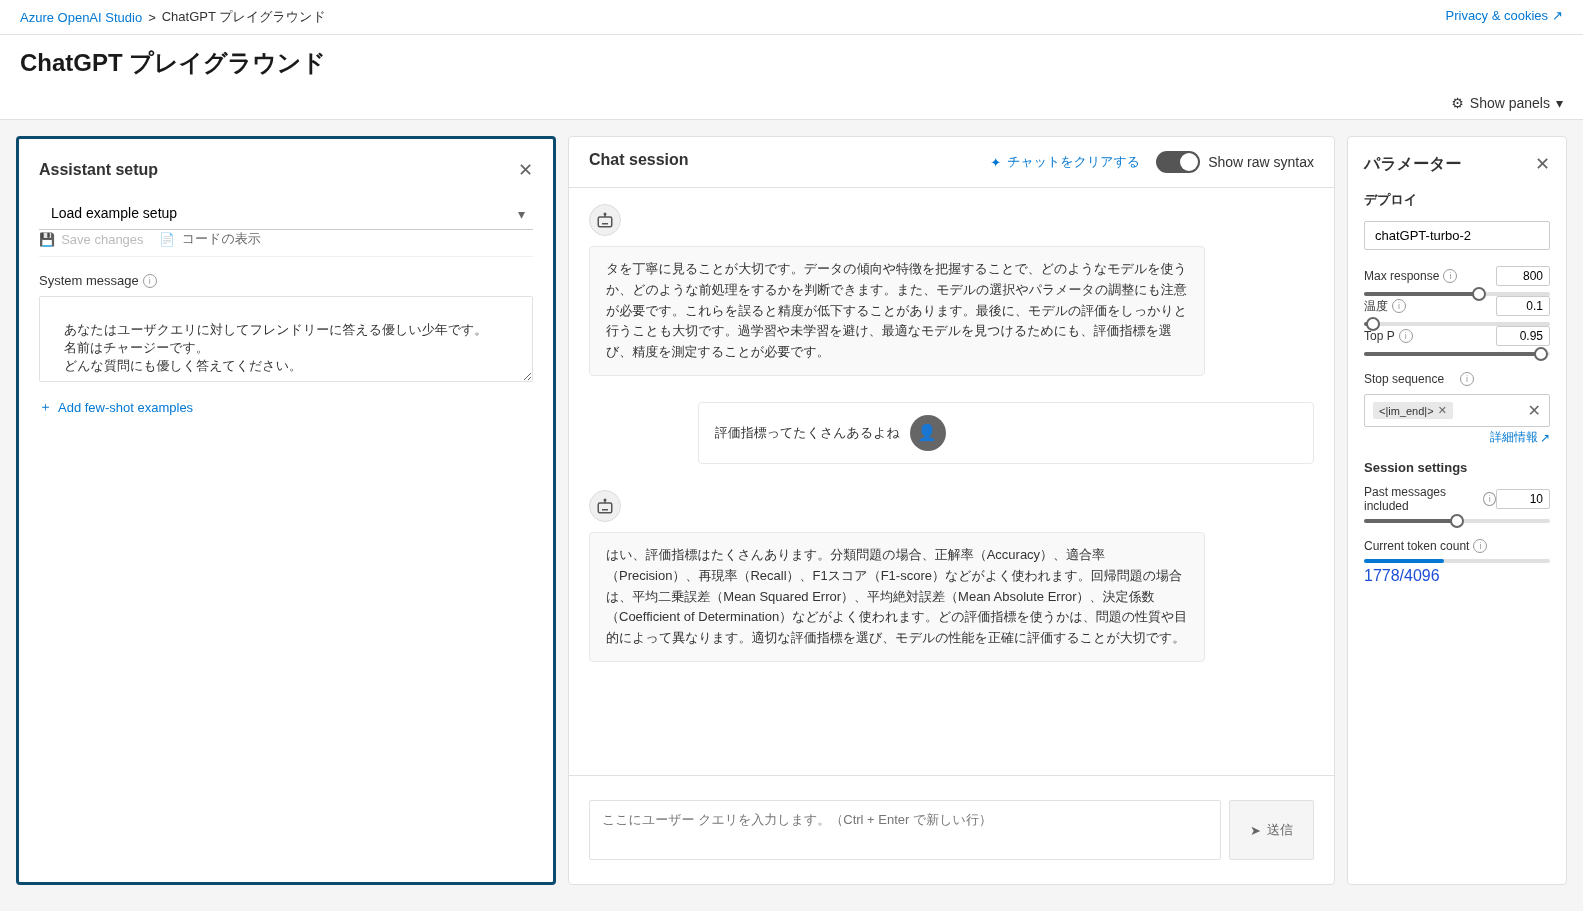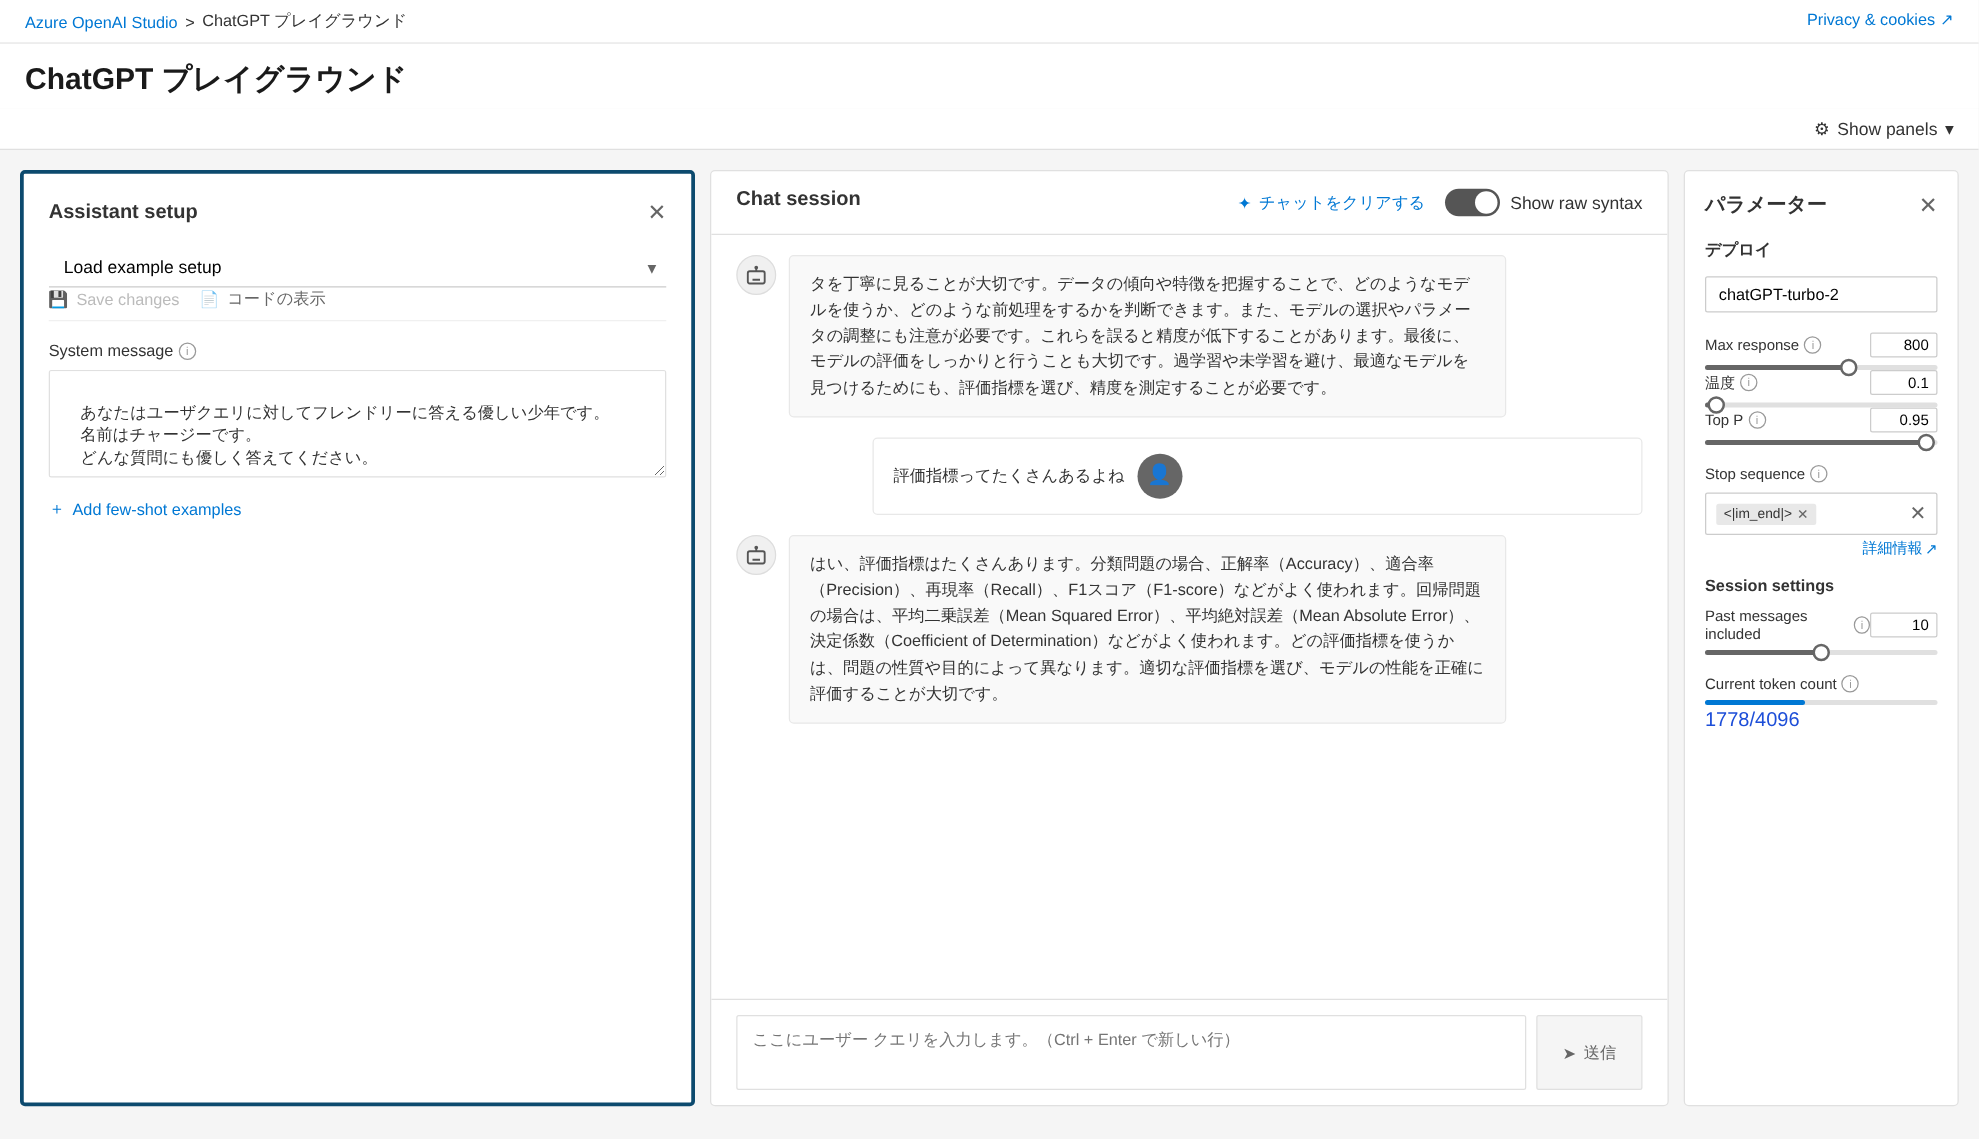--- a/index.html
+++ b/index.html
@@ -97,21 +97,21 @@
     }
     .toggle-thumb {
       width: 18px; height: 18px; background: #fff; border-radius: 50%;
       position: absolute; top: 2px; left: 24px; transition: left 0.2s;
     }
 
     .chat-messages {
       flex: 1; overflow-y: auto; padding: 16px 20px;
     }
     .message-bubble {
-      margin-bottom: 16px; max-width: 85%;
+      margin-bottom: 26px; max-width: 85%; flex-direction: column;
     }
     .message-bubble.user { margin-left: auto; }
     .message-bubble.assistant { margin-right: auto; display: flex; gap: 10px; align-items: flex-start; }
     .message-content {
       background: #f9f9f9; border: 1px solid #e8e8e8; border-radius: 4px;
       padding: 12px 16px; font-size: 13px; line-height: 1.6; color: #333;
     }
     .message-bubble.user .message-content {
       background: #fff; border: 1px solid #e8e8e8;
       display: flex; align-items: center; gap: 10px;
@@ -120,21 +120,21 @@
       width: 36px; height: 36px; border-radius: 50%; background: #666;
       display: flex; align-items: center; justify-content: center;
       color: #fff; font-size: 16px; flex-shrink: 0;
     }
     .bot-avatar {
       width: 32px; height: 32px; border-radius: 50%; background: #f0f0f0;
       display: flex; align-items: center; justify-content: center; flex-shrink: 0;
       border: 1px solid #ddd;
     }
 
-    .chat-input-area { padding: 12px 20px; border-top: 1px solid #e0e0e0; }
+    .chat-input-area { padding: 24px 20px; border-top: 1px solid #e0e0e0; }
     .chat-input-wrapper { display: flex; gap: 8px; align-items: flex-end; }
     .chat-input {
       flex: 1; border: 1px solid #e0e0e0; border-radius: 2px;
       padding: 10px 12px; font-size: 13px; font-family: inherit;
       min-height: 60px; resize: none; outline: none; color: #999;
     }
     .send-btn {
       background: #f5f5f5; border: 1px solid #e0e0e0; border-radius: 2px;
       padding: 10px 20px; cursor: pointer; display: flex; align-items: center; gap: 6px;
       font-size: 13px; color: #666; white-space: nowrap; align-self: stretch;
@@ -165,21 +165,21 @@
       border: 1px solid #ccc; border-radius: 2px; padding: 2px 6px;
       font-size: 12px; width: 54px; text-align: right;
     }
     .slider-track { height: 4px; background: #e0e0e0; border-radius: 2px; position: relative; }
     .slider-fill { height: 4px; background: #666; border-radius: 2px; }
     .slider-thumb {
       width: 14px; height: 14px; background: #fff; border: 2px solid #666;
       border-radius: 50%; position: absolute; top: -5px; transform: translateX(-50%);
     }
 
-    .stop-seq-label { font-size: 12px; margin-bottom: 8px; display: flex; align-items: center; gap: 4px; }
+    .stop-seq-label { font-size: 12px; margin-bottom: 8px; display: flex; align-items: center; gap: 16px; }
     .stop-seq-input-area {
       border: 1px solid #ccc; border-radius: 2px; padding: 6px 8px;
       display: flex; align-items: center; justify-content: space-between; margin-bottom: 2px;
     }
     .tag {
       background: #e8e8e8; border-radius: 2px; padding: 2px 6px;
       font-size: 11px; display: flex; align-items: center; gap: 4px;
     }
     .tag-close { cursor: pointer; color: #666; }
     .clear-all-btn { color: #666; font-size: 16px; cursor: pointer; background: none; border: none; }

